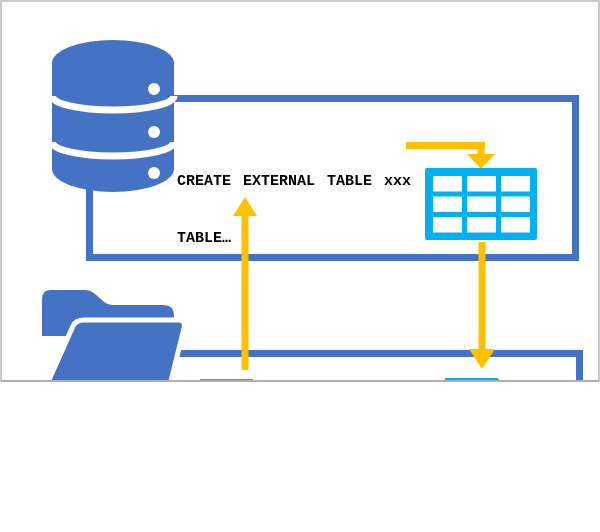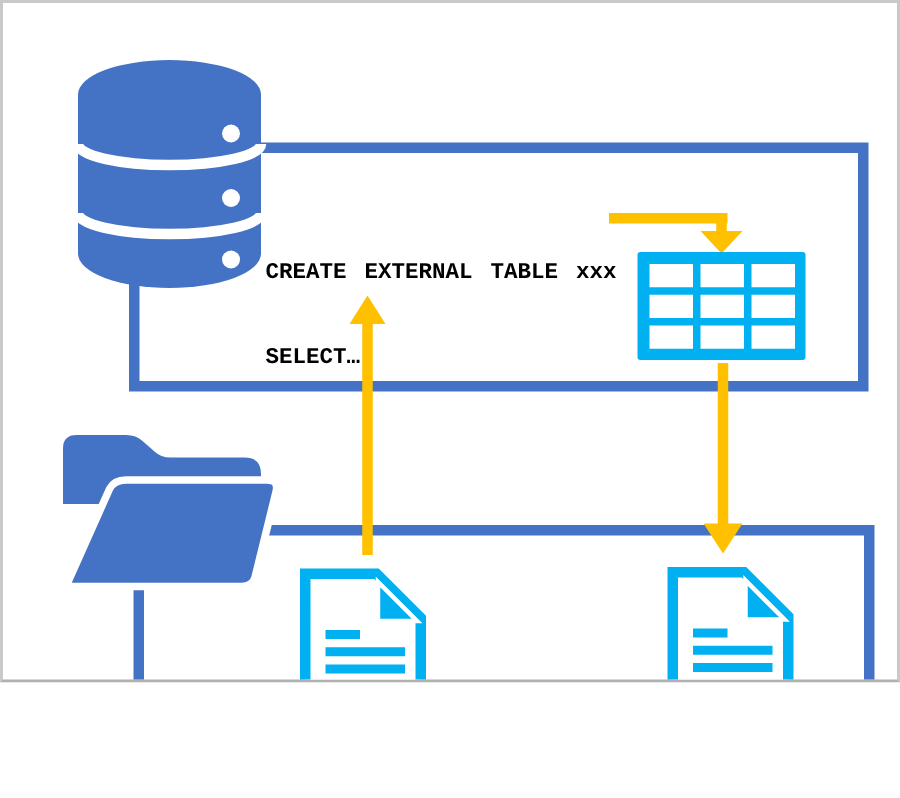--- a/index.html
+++ b/index.html
@@ -1,18 +1,18 @@
 <!DOCTYPE html>
 <html style="--primary-blue: #4472C4; --accent-cyan: #00B0F0; --arrow-yellow: #FFC000; --frame-gray: #C9C9C9; --frame-gray-dark: #B0B0B0; --text-color: #000000;"><head>
 <meta charset="utf-8">
 <style>
   html,body{margin:0;padding:0;background:#fff;}
   .canvas{
     position:relative;
-    width:600px;height:455px;
+    width:600px;height:382px;
     box-sizing:border-box;
     background:#ffffff;
     border:2px solid var(--frame-gray,#c9c9c9);
     border-bottom-color:var(--frame-gray-dark,#b0b0b0);
     overflow:hidden;
     font-family:"Liberation Sans",sans-serif;
   }
   .box{
     position:absolute;
     box-sizing:border-box;
@@ -101,16 +101,16 @@
     <path d="M 52 9 L 52 35 L 78 35 Z" style="fill:var(--accent-cyan,#00B0F0)" stroke="#ffffff" stroke-width="3"></path>
     <rect x="17" y="41" width="23" height="6" style="fill:var(--accent-cyan,#00B0F0)"></rect>
     <rect x="17" y="52.5" width="53" height="6" style="fill:var(--accent-cyan,#00B0F0)"></rect>
     <rect x="17" y="64" width="53" height="6" style="fill:var(--accent-cyan,#00B0F0)"></rect>
     <rect x="17" y="75.5" width="53" height="6" style="fill:var(--accent-cyan,#00B0F0)"></rect>
     <rect x="17" y="87" width="53" height="6" style="fill:var(--accent-cyan,#00B0F0)"></rect>
   </svg>
 
   <div class="sql">
     <span>CREATE EXTERNAL TABLE xxx</span>
-    <span>SELECT…</span>
+    <span>TABLE…</span>
   </div>
 
 </div>
 
 </body></html>

